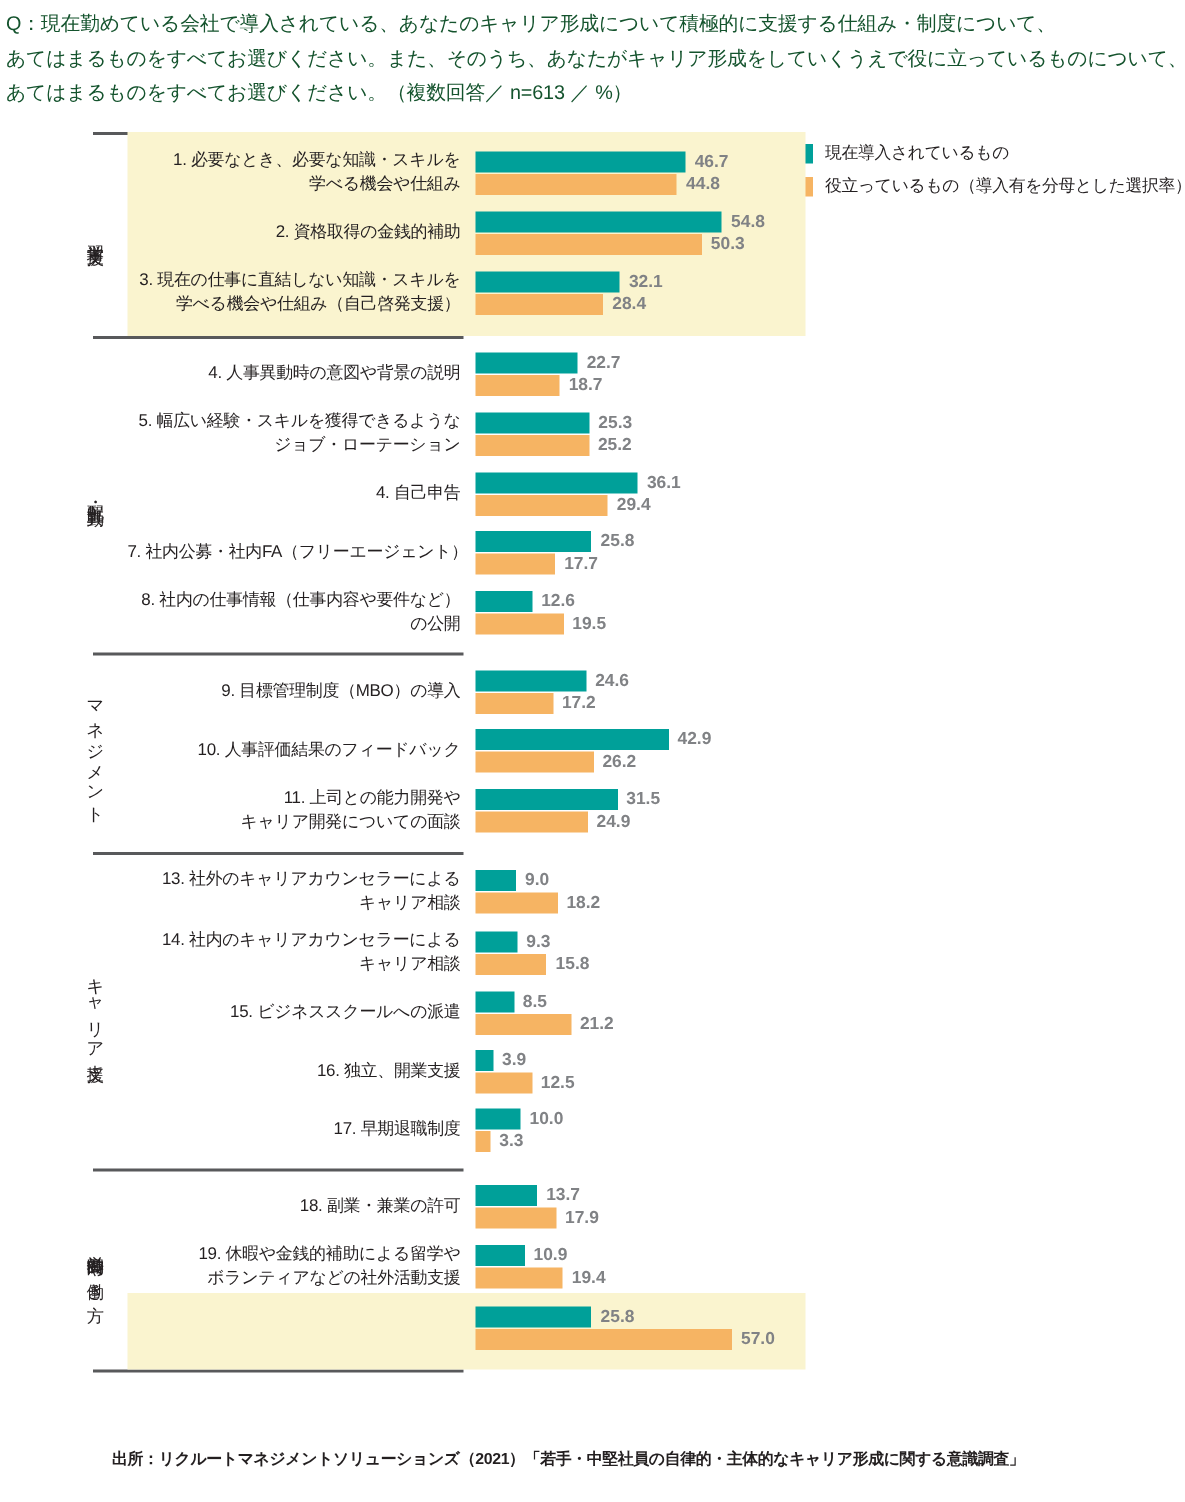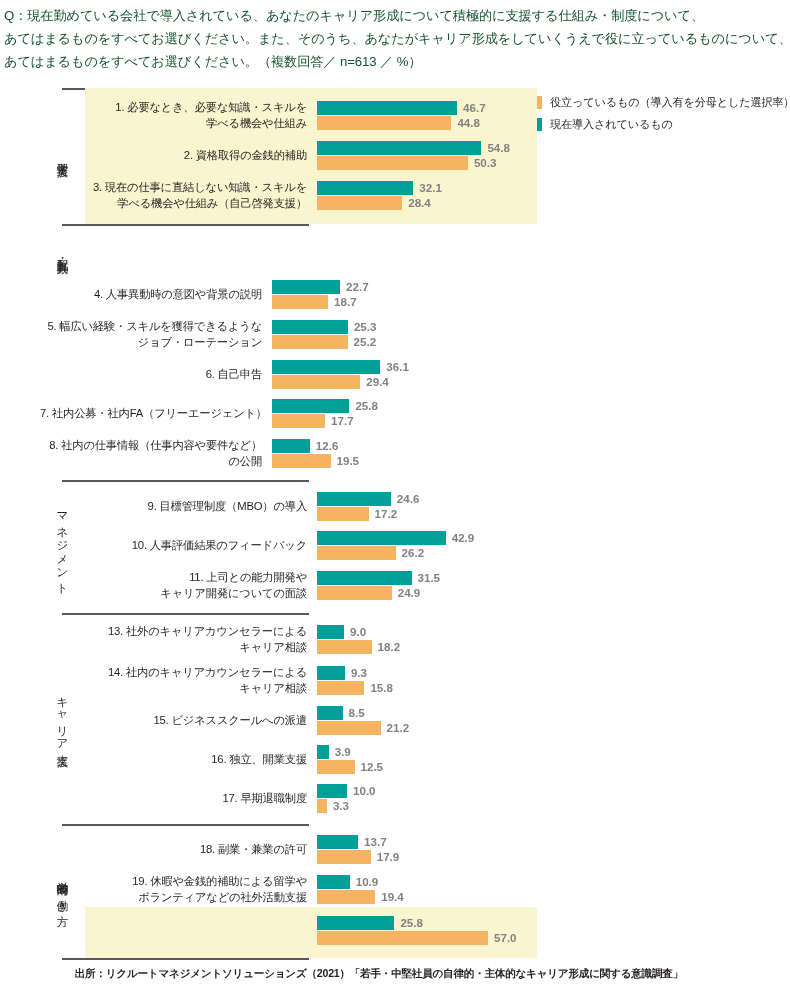--- a/index.html
+++ b/index.html
@@ -189,26 +189,26 @@
 <body>
 
 <div id="question">
   <div class="qline">Q：現在勤めている会社で導入されている、あなたのキャリア形成について積極的に支援する仕組み・制度について、</div>
   <div class="qline">あてはまるものをすべてお選びください。また、そのうち、あなたがキャリア形成をしていくうえで役に立っているものについて、</div>
   <div class="qline">あてはまるものをすべてお選びください。（複数回答／ n=613 ／ %）</div>
 </div>
 
 <div id="legend">
   <div class="legend-row">
+    <span class="legend-swatch" style="background:#00a099"></span>
+    <span class="legend-label">現在導入されているもの</span>
+  </div>
+  <div class="legend-row">
     <span class="legend-swatch" style="background:#f6b463"></span>
     <span class="legend-label">役立っているもの（導入有を分母とした選択率）</span>
-  </div>
-  <div class="legend-row">
-    <span class="legend-swatch" style="background:#00a099"></span>
-    <span class="legend-label">現在導入されているもの</span>
   </div>
 </div>
 
 <div id="chart">
     <div class="group">
       <div class="group-rule"></div>
       <div class="group-body" style="padding-top: 7px; padding-bottom: 8px;">
         <div class="group-name-col">
           <div class="group-name">学習支援</div>
         </div>
@@ -259,21 +259,21 @@
                 <div class="bar orange" style="width: 85.2px;"></div>
                 <span class="val">28.4</span>
               </div>
             </div>
           </div>
         </div>
       </div>
     </div>
     <div class="group">
       <div class="group-rule"></div>
-      <div class="group-body" style="padding-top: 6px; padding-bottom: 6px; flex-direction: column;">
+      <div class="group-body" style="padding-top: 6px; padding-bottom: 6px;">
         <div class="group-name-col">
           <div class="group-name">配置・異動</div>
         </div>
         <div class="rows-col">
           <div class="row row-pad">
             <div class="item-label">
               <span class="ln">4. 人事異動時の意図や背景の説明</span>
             </div>
             <div class="bars">
               <div class="barline">
@@ -297,21 +297,21 @@
                 <span class="val">25.3</span>
               </div>
               <div class="barline">
                 <div class="bar orange" style="width: 75.6px;"></div>
                 <span class="val">25.2</span>
               </div>
             </div>
           </div>
           <div class="row row-pad">
             <div class="item-label">
-              <span class="ln">6. 自己申告</span>
+              <span class="ln">4. 自己申告</span>
             </div>
             <div class="bars">
               <div class="barline">
                 <div class="bar teal" style="width: 108.3px;"></div>
                 <span class="val">36.1</span>
               </div>
               <div class="barline">
                 <div class="bar orange" style="width: 88.2px;"></div>
                 <span class="val">29.4</span>
               </div>

